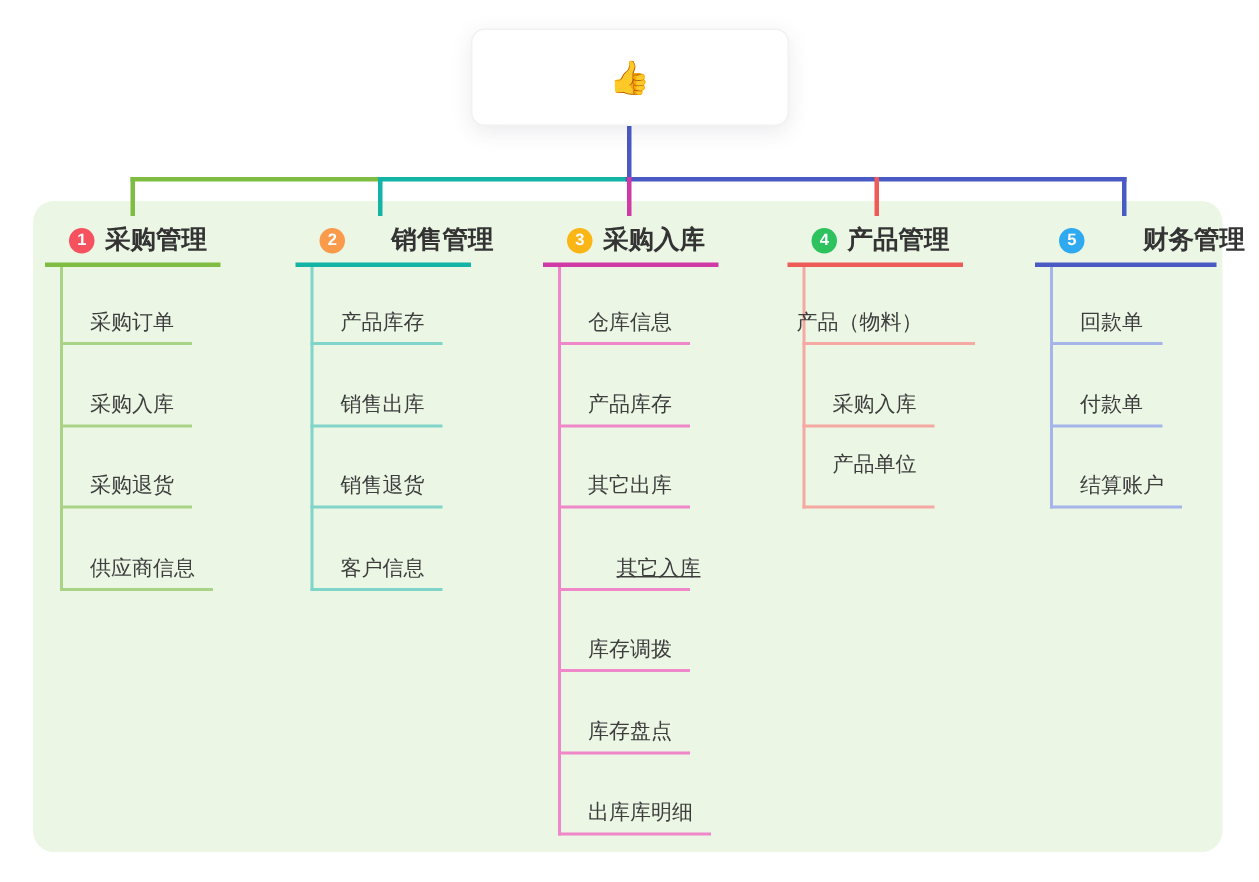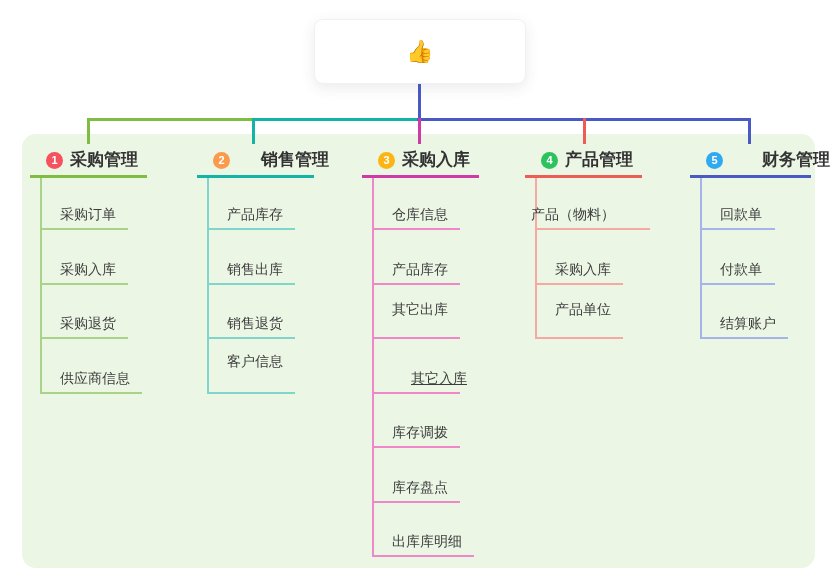--- a/index.html
+++ b/index.html
@@ -75,33 +75,33 @@
         <div class="badge" style="left: 213px; top: 152px; background: rgb(250, 154, 75);">2</div>
         <div class="branch-title" style="left: 237px; top: 150px; margin-left: 24px;">销售管理</div>
         <div class="ln" style="left: 197px; top: 175px; width: 117px; height: 3px; background: rgb(19, 179, 165);"></div>
         <div class="ln" style="left: 207px; top: 178px; width: 2px; height: 215.5px; background: rgb(128, 212, 202);"></div>
         <div class="child-label" style="left: 227px; top: 205px;">产品库存</div>
         <div class="ln" style="left: 207px; top: 228px; width: 88px; height: 2px; background: rgb(128, 212, 202);"></div>
         <div class="child-label" style="left: 227px; top: 259.5px;">销售出库</div>
         <div class="ln" style="left: 207px; top: 282.5px; width: 88px; height: 2px; background: rgb(128, 212, 202);"></div>
         <div class="child-label" style="left: 227px; top: 314px;">销售退货</div>
         <div class="ln" style="left: 207px; top: 337px; width: 88px; height: 2px; background: rgb(128, 212, 202);"></div>
-        <div class="child-label" style="left: 227px; top: 352px;">客户信息</div>
+        <div class="child-label" style="left: 227px; top: 369px;">客户信息</div>
         <div class="ln" style="left: 207px; top: 391.5px; width: 88px; height: 2px; background: rgb(128, 212, 202);"></div>
       </div>
       <div>
         <div class="badge" style="left: 378px; top: 152px; background: rgb(251, 181, 21);">3</div>
         <div class="branch-title" style="left: 402px; top: 150px;">采购入库</div>
         <div class="ln" style="left: 362px; top: 175px; width: 117px; height: 3px; background: rgb(207, 58, 166);"></div>
         <div class="ln" style="left: 372px; top: 178px; width: 2px; height: 379px; background: rgb(239, 135, 200);"></div>
         <div class="child-label" style="left: 392px; top: 205px;">仓库信息</div>
         <div class="ln" style="left: 372px; top: 228px; width: 88px; height: 2px; background: rgb(239, 135, 200);"></div>
         <div class="child-label" style="left: 392px; top: 259.5px;">产品库存</div>
         <div class="ln" style="left: 372px; top: 282.5px; width: 88px; height: 2px; background: rgb(239, 135, 200);"></div>
-        <div class="child-label" style="left: 392px; top: 300px;">其它出库</div>
+        <div class="child-label" style="left: 392px; top: 314px;">其它出库</div>
         <div class="ln" style="left: 372px; top: 337px; width: 88px; height: 2px; background: rgb(239, 135, 200);"></div>
         <div class="child-label" style="left: 411px; top: 368.5px; text-decoration: underline;">其它入库</div>
         <div class="ln" style="left: 372px; top: 391.5px; width: 88px; height: 2px; background: rgb(239, 135, 200);"></div>
         <div class="child-label" style="left: 392px; top: 423px;">库存调拨</div>
         <div class="ln" style="left: 372px; top: 446px; width: 88px; height: 2px; background: rgb(239, 135, 200);"></div>
         <div class="child-label" style="left: 392px; top: 477.5px;">库存盘点</div>
         <div class="ln" style="left: 372px; top: 500.5px; width: 88px; height: 2px; background: rgb(239, 135, 200);"></div>
         <div class="child-label" style="left: 392px; top: 532px;">出库库明细</div>
         <div class="ln" style="left: 372px; top: 555px; width: 101.5px; height: 2px; background: rgb(239, 135, 200);"></div>
       </div>

